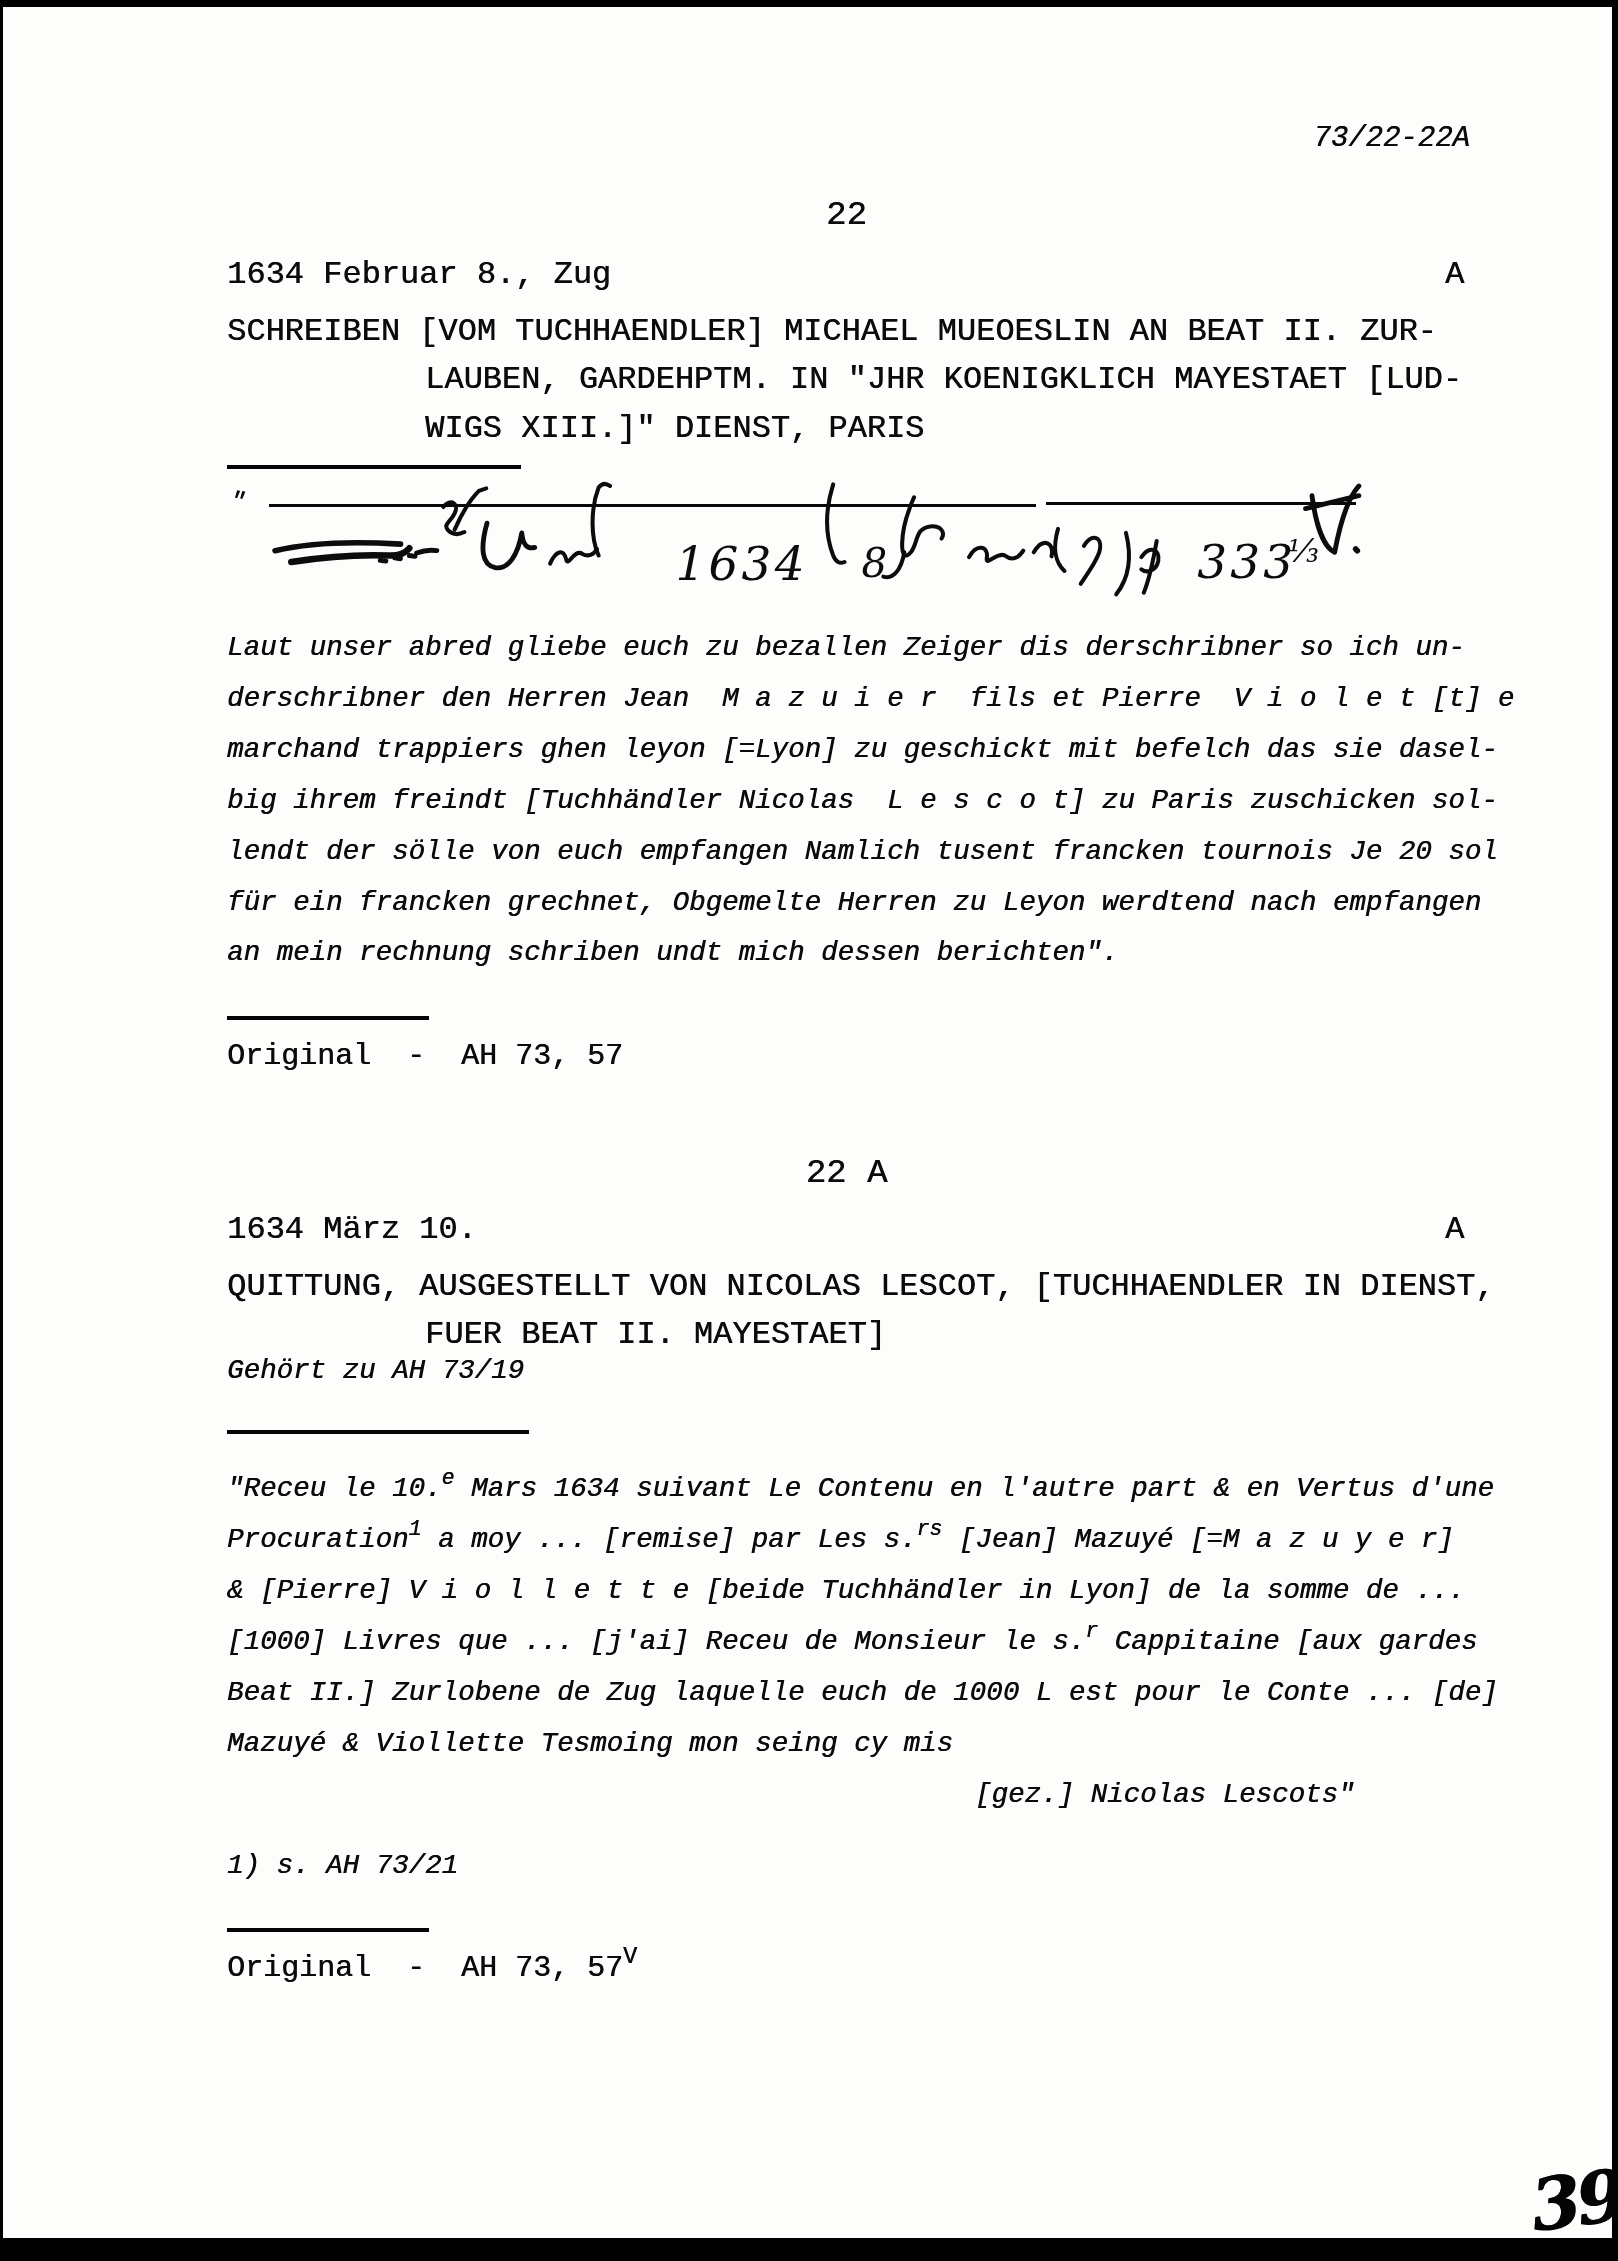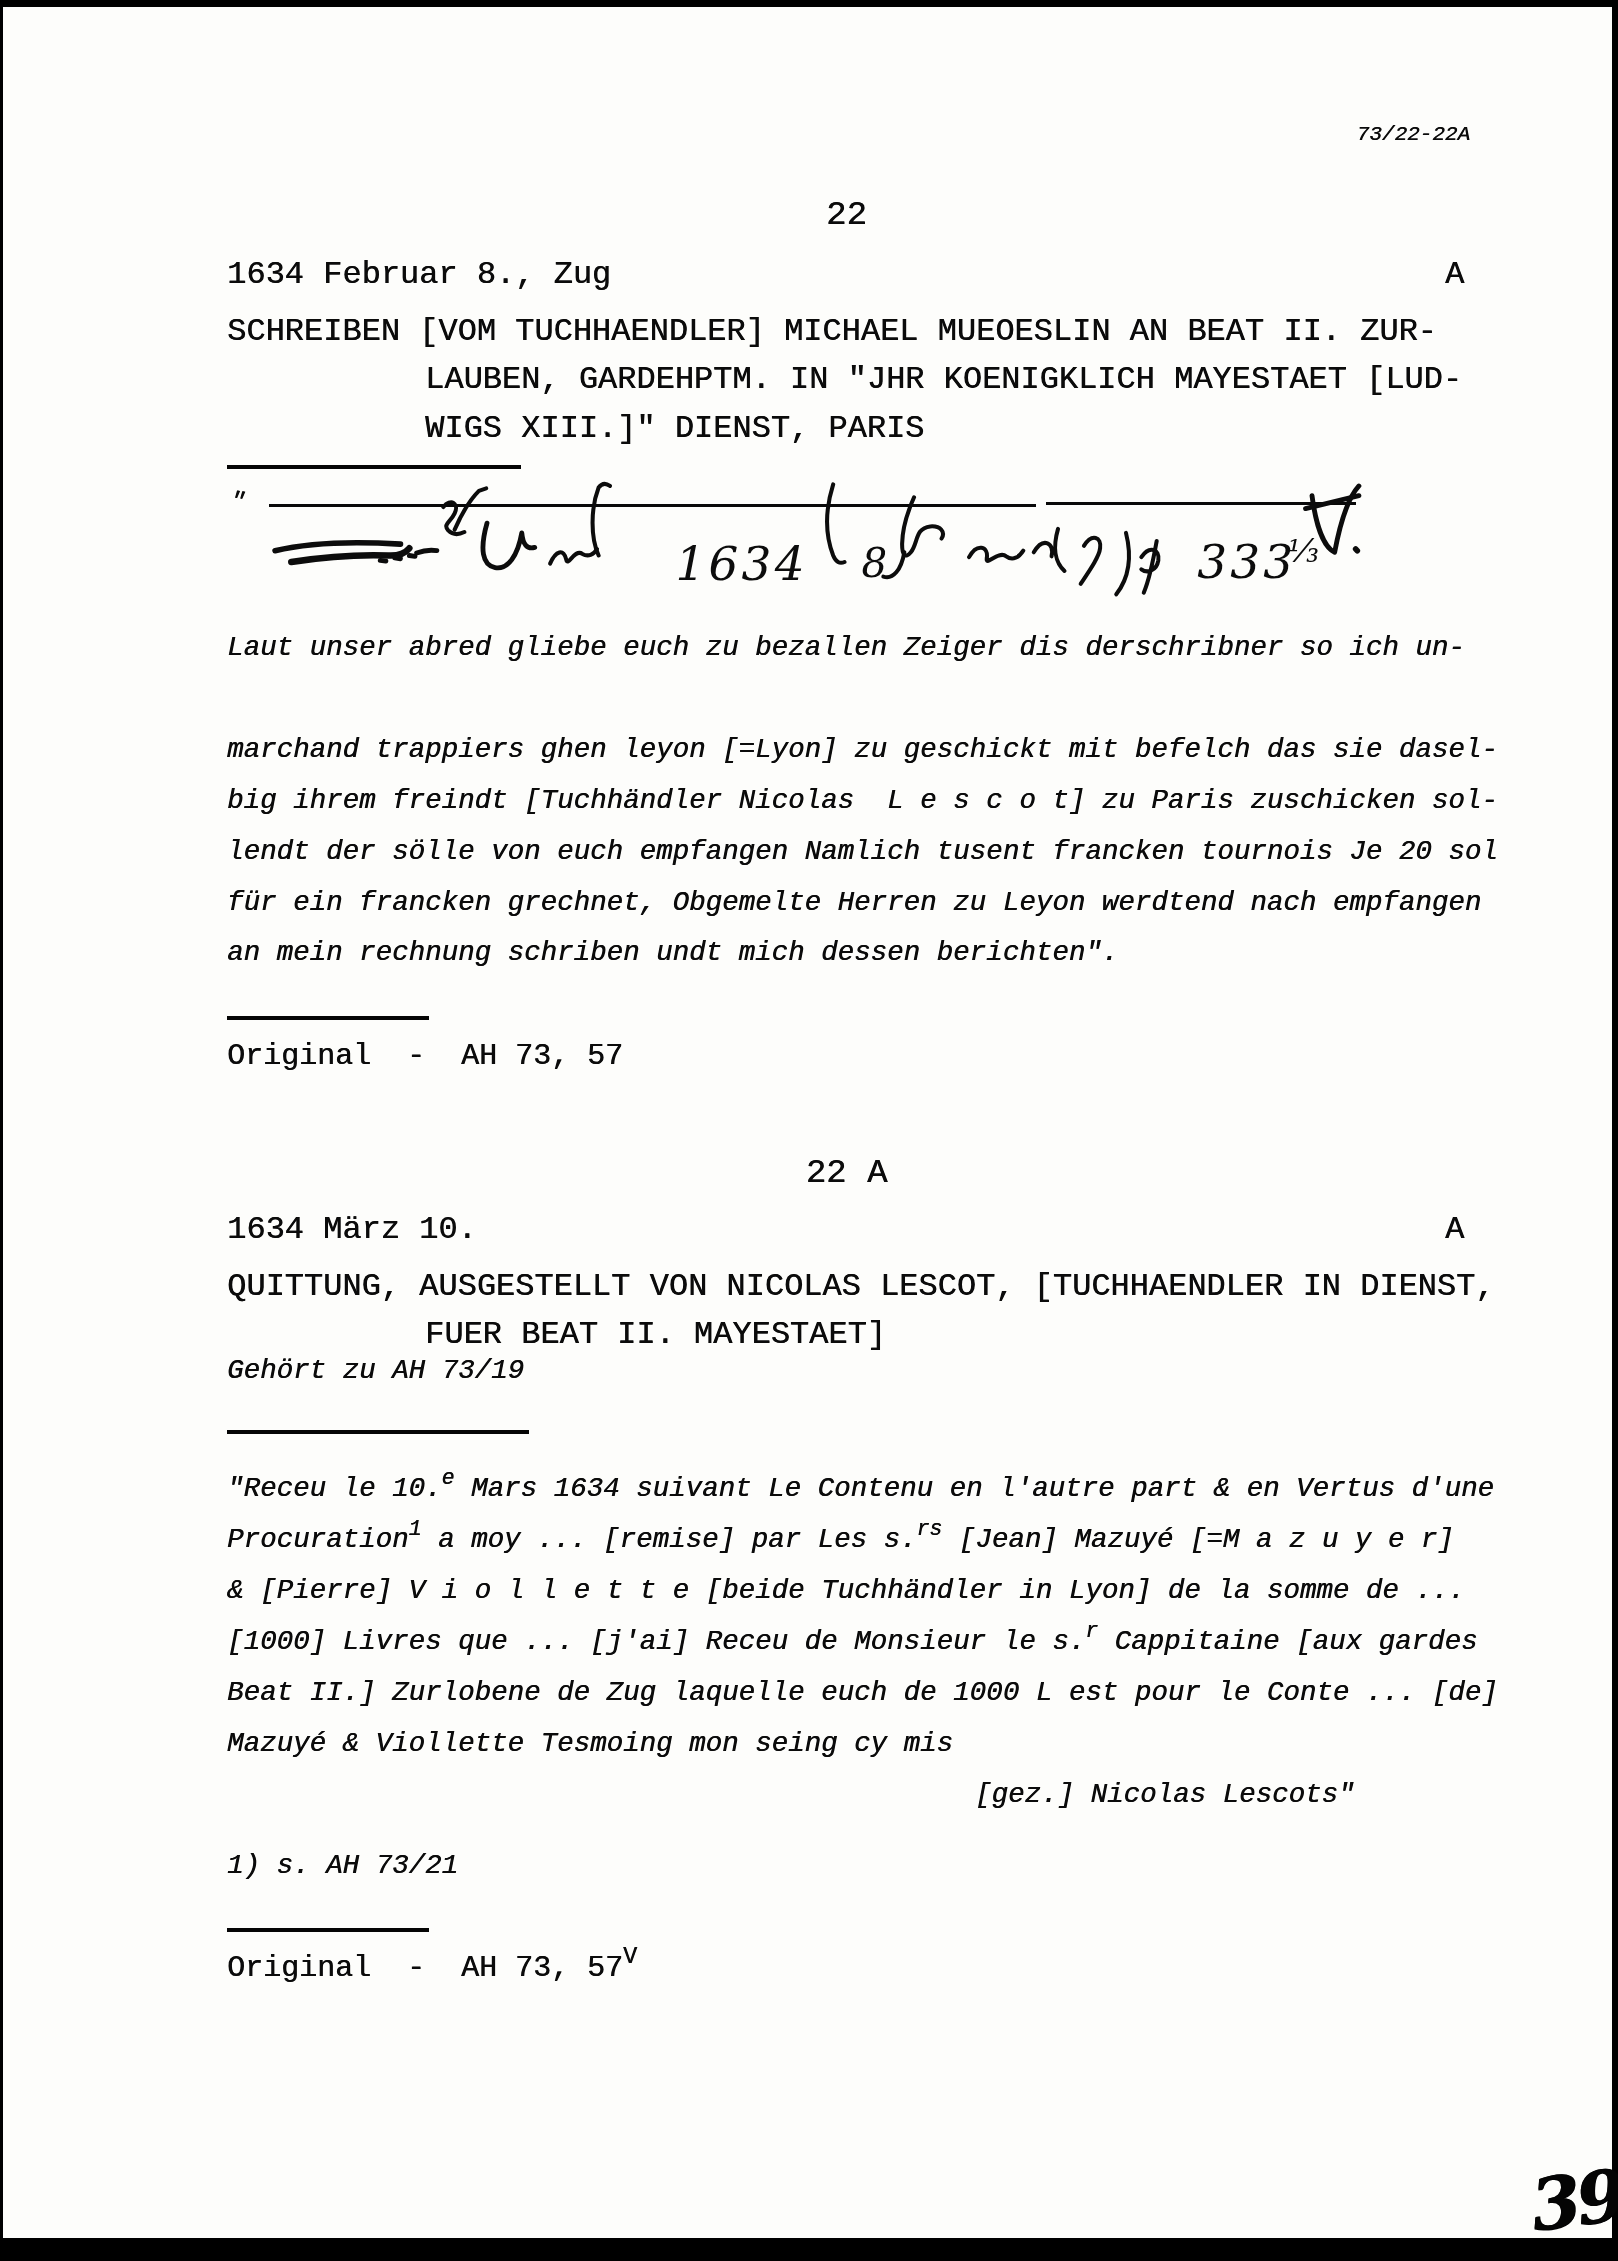--- a/index.html
+++ b/index.html
@@ -15,21 +15,21 @@
   .t{
     position:absolute;
     white-space:pre;
     text-shadow:0.5px 0 0 currentColor;
     line-height:1.1;
   }
   .roman{font-size:32px;}
   .num{font-size:34px;}
   .src{font-size:30px;}
   .it{font-style:italic;font-size:27.5px;}
-  .ref{font-style:italic;font-size:21px;}
+  .ref{font-style:italic;font-size:29px;}
   .center{text-align:center;}
   .right{text-align:right;}
   .rule{position:absolute;background:#050505;height:4px;}
   .thinline{position:absolute;background:#090909;height:3.2px;}
   .sup{font-size:0.78em;position:relative;top:-0.55em;}
   .hw-digits{font-family:"DejaVu Serif",serif;font-style:italic;font-size:58px;letter-spacing:4px;fill:#0c0c0c;}
   .hw-digit8{font-family:"DejaVu Serif",serif;font-style:italic;font-size:50px;fill:#0c0c0c;}
   .hw-frac{font-family:"DejaVu Serif",serif;font-style:italic;font-size:40px;fill:#0c0c0c;}
   .pageno{
     position:absolute;
@@ -92,20 +92,21 @@
       <path d="M1284,40 l66,-16" stroke-width="6"></path>
       <path d="M1346,90 l2,2" stroke-width="7"></path>
     </g>
     <text x="505" y="128" class="hw-digits">1634</text>
     <text x="735" y="124" class="hw-digit8">8</text>
     <text x="1150" y="126" class="hw-digits">333</text>
     <text x="1262" y="106" class="hw-frac">⅓</text>
   </svg>
 
   <div class="t it" style="left:227px;top:633px;">Laut unser abred gliebe euch zu bezallen Zeiger dis derschribner so ich un-</div>
+  <div class="t it" style="left:227px;top:684px;">derschribner den Herren Jean  M a z u i e r  fils et Pierre  V i o l e t [t] e</div>
   <div class="t it" style="left:227px;top:786px;">big ihrem freindt [Tuchhändler Nicolas  L e s c o t] zu Paris zuschicken sol-</div>
   <div class="t it" style="left:227px;top:735px;">marchand trappiers ghen leyon [=Lyon] zu geschickt mit befelch das sie dasel-</div>
   <div class="t it" style="left:227px;top:837px;">lendt der sölle von euch empfangen Namlich tusent francken tournois Je 20 sol</div>
   <div class="t it" style="left:227px;top:888px;">für ein francken grechnet, Obgemelte Herren zu Leyon werdtend nach empfangen</div>
   <div class="t it" style="left:227px;top:938px;">an mein rechnung schriben undt mich dessen berichten".</div>
 
   <div class="rule" style="left:227px;top:1016px;width:202px;"></div>
   <div class="t src" style="left:227px;top:1040px;">Original  -  AH 73, 57</div>
 
   <div class="t num center" style="left:227px;top:1155px;width:1239px;">22 A</div>

